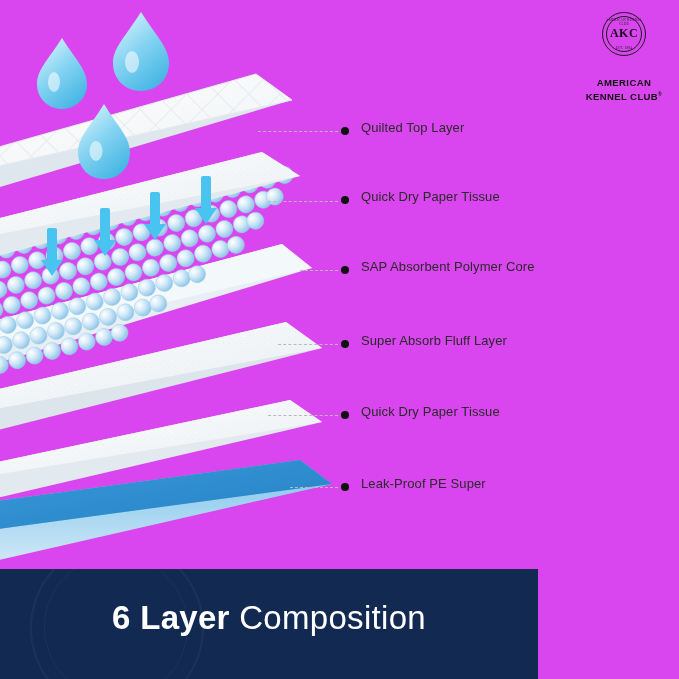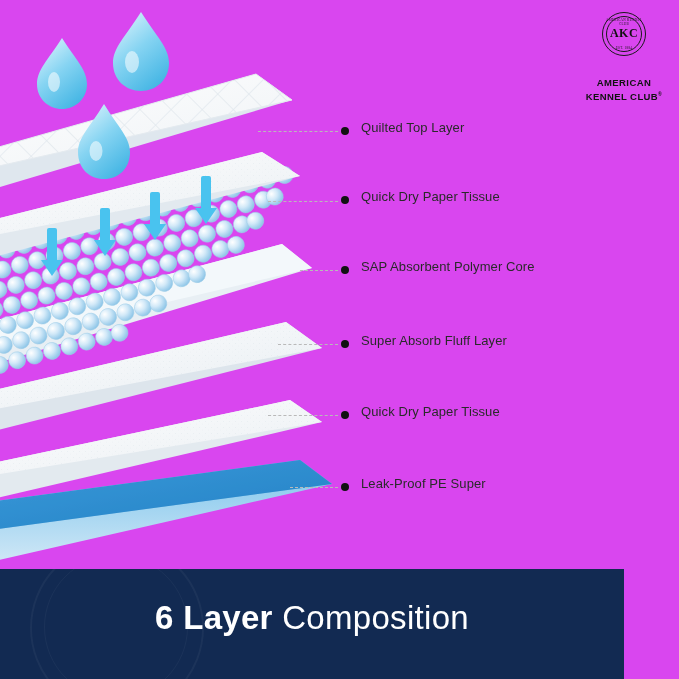--- a/index.html
+++ b/index.html
@@ -123,21 +123,21 @@
     position: absolute;
     height: 0;
     border-top: 1px dashed #b9b9b9;
   }
 
   
   .footer {
     position: absolute;
     left: 0;
     bottom: 0;
-    width: 624px;
+    width: 538px;
     height: 110px;
     background: #122a52;
     overflow: hidden;
   }
   .footer-watermark {
     position: absolute;
     left: 30px;
     top: -28px;
     width: 170px;
     height: 170px;

